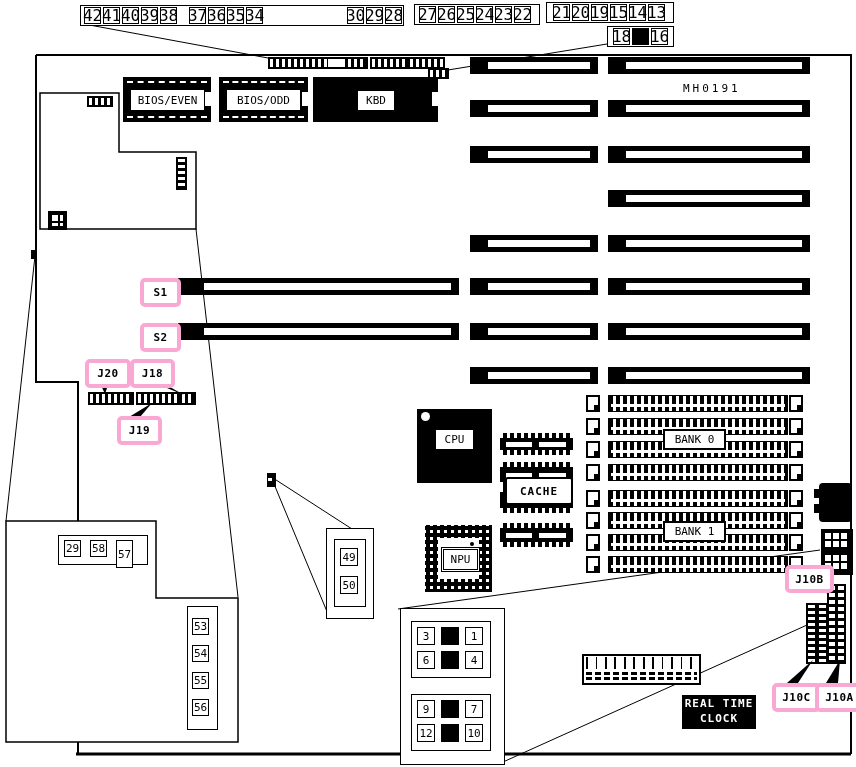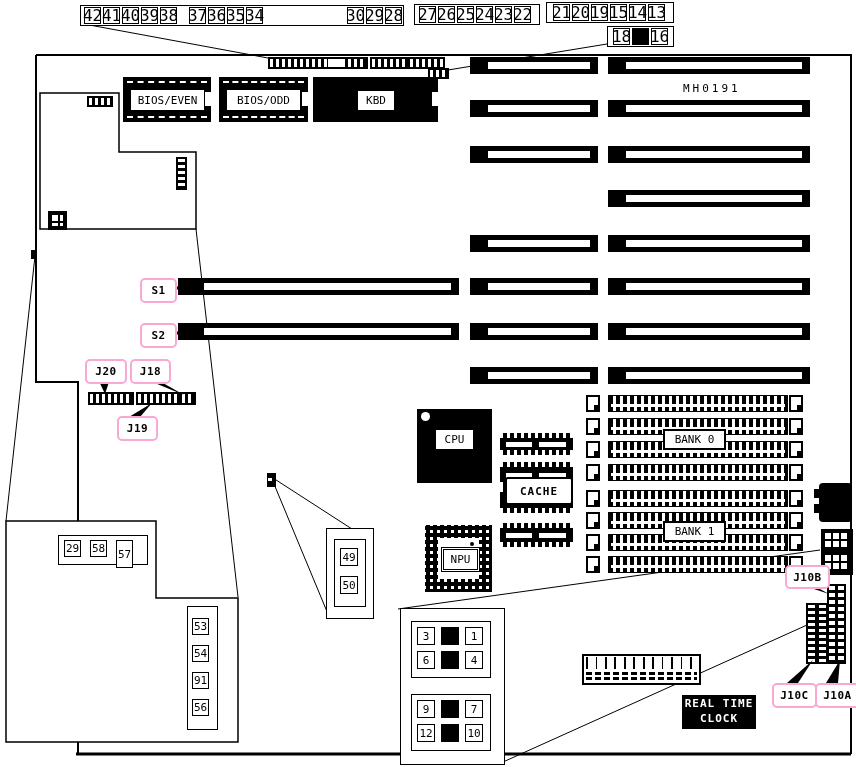--- a/index.html
+++ b/index.html
@@ -3,21 +3,21 @@
 <meta charset="utf-8">
 <style>
   html,body{margin:0;padding:0;background:#fff}
   #canvas{position:relative;width:856px;height:767px;background:#fff;overflow:hidden;
           font-family:"DejaVu Sans Mono","Liberation Mono",monospace;color:#000}
   .abs{position:absolute}
   svg.layer{position:absolute;left:0;top:0}
   #svg-under{z-index:0}
   #svg-over{z-index:40}
   .inset{position:absolute;z-index:20;background:#fff}
-  .callout{position:absolute;z-index:50;background:#fff;border:2px solid #f9a8d4;border-radius:5px;
+  .callout{position:absolute;z-index:50;background:#fff;border:4px solid #f9a8d4;border-radius:5px;
            display:flex;align-items:center;justify-content:center;font-size:11px;font-weight:bold;
            letter-spacing:0.5px}
   .pinbox{position:absolute;z-index:10;background:#fff;border:1.5px solid #000}
   .cluster{position:absolute;top:1px;display:flex;gap:2px}
   .sq{width:17px;height:17px;box-sizing:border-box;border:1.5px solid #000;background:#fff;
       display:flex;align-items:center;justify-content:center;font-size:16px;line-height:1}
   .sq.filled{background:#000}
   .slot{position:absolute;z-index:10;background:#000;height:17px}
   .slot .in{position:absolute;left:18px;right:8px;top:5px;bottom:5px;background:#fff}
   .slot.long .in{left:26px}
@@ -241,21 +241,21 @@
 
   <div class="ibox" style="left:58px;top:535px;width:88px;height:28px">
     <div class="sw-sq" style="left:5px;top:4px;width:17px;height:17px">29</div>
     <div class="sw-sq" style="left:31px;top:4px;width:17px;height:17px">58</div>
     <div class="sw-sq" style="left:57px;top:4px;width:17px;height:28px">57</div>
   </div>
 
   <div class="ibox" style="left:187px;top:606px;width:29px;height:122px">
     <div class="sw-sq" style="left:4px;top:11px;width:17px;height:17px">53</div>
     <div class="sw-sq" style="left:4px;top:38px;width:17px;height:17px">54</div>
-    <div class="sw-sq" style="left:4px;top:65px;width:17px;height:17px">91</div>
+    <div class="sw-sq" style="left:4px;top:65px;width:17px;height:17px">55</div>
     <div class="sw-sq" style="left:4px;top:92px;width:17px;height:17px">56</div>
   </div>
 
 
   <div class="ibox" style="left:326px;top:528px;width:46px;height:89px;z-index:20">
     <div class="ibox" style="left:7px;top:10px;width:30px;height:66px;border-width:1px">
       <div class="sw-sq" style="left:5px;top:8px">49</div>
       <div class="sw-sq" style="left:5px;top:36px">50</div>
     </div>
   </div>

